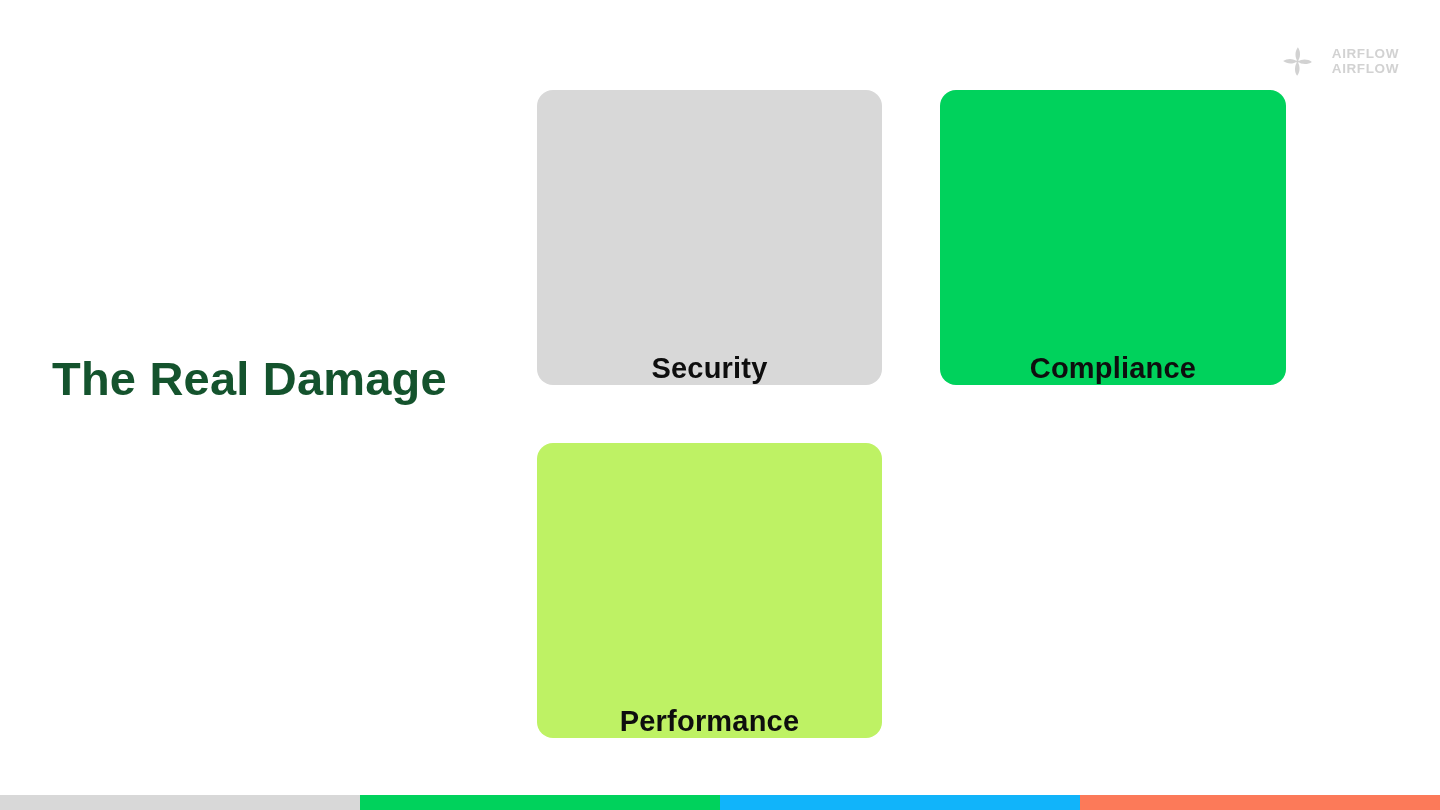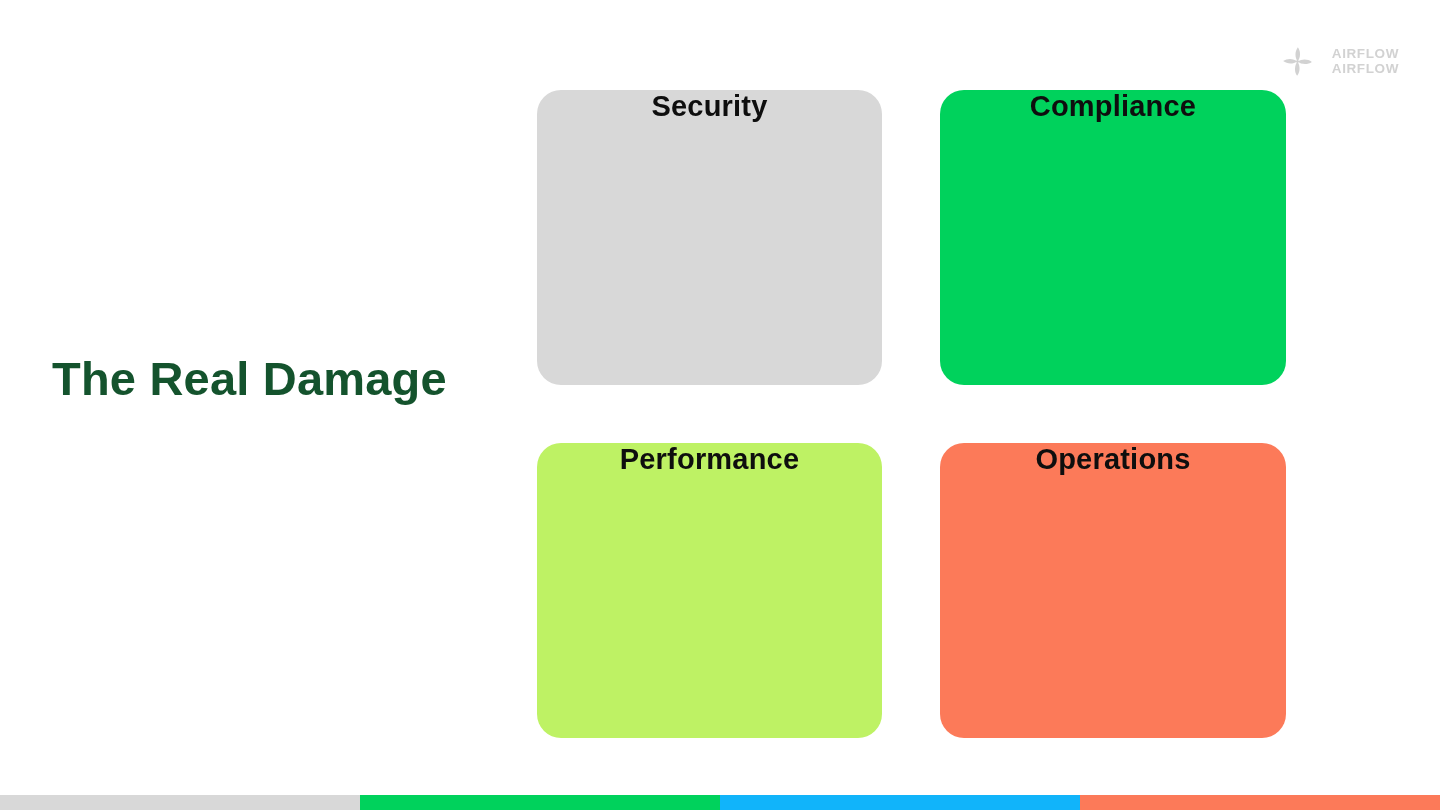--- a/index.html
+++ b/index.html
@@ -50,23 +50,23 @@
     top: 90px;
     width: 749px;
     height: 648px;
     display: grid;
     grid-template-columns: 345px 346px;
     grid-template-rows: 295px 295px;
     column-gap: 58px;
     row-gap: 58px;
   }
   .card {
-    border-radius: 24px;
+    border-radius: 16px;
     display: flex;
-    align-items: flex-start;
+    align-items: flex-end;
     justify-content: center;
   }
   .card-label {
     font-size: 29px;
     font-weight: 600;
     color: #0e0e0e;
     letter-spacing: 0.2px;
   }
   .footer-bar {
     position: absolute;
@@ -104,23 +104,20 @@
   <div class="quadrant-grid">
     <div class="card" style="background-color: rgb(216, 216, 216);">
       <span class="card-label">Security</span>
     </div>
     <div class="card" style="background-color: rgb(0, 210, 92);">
       <span class="card-label">Compliance</span>
     </div>
     <div class="card" style="background-color: #bef264;">
       <span class="card-label">Performance</span>
     </div>
-    <div class="card" style="background-color: rgb(252, 122, 89);">
-      <span class="card-label">Operations</span>
-    </div>
   </div>
 
   <div class="footer-bar">
     <div class="footer-seg" style="background-color: rgb(216, 216, 216);"></div>
     <div class="footer-seg" style="background-color: rgb(0, 210, 92);"></div>
     <div class="footer-seg" style="background-color: rgb(17, 180, 250);"></div>
     <div class="footer-seg" style="background-color: rgb(252, 122, 89);"></div>
   </div>
 
 </div>

